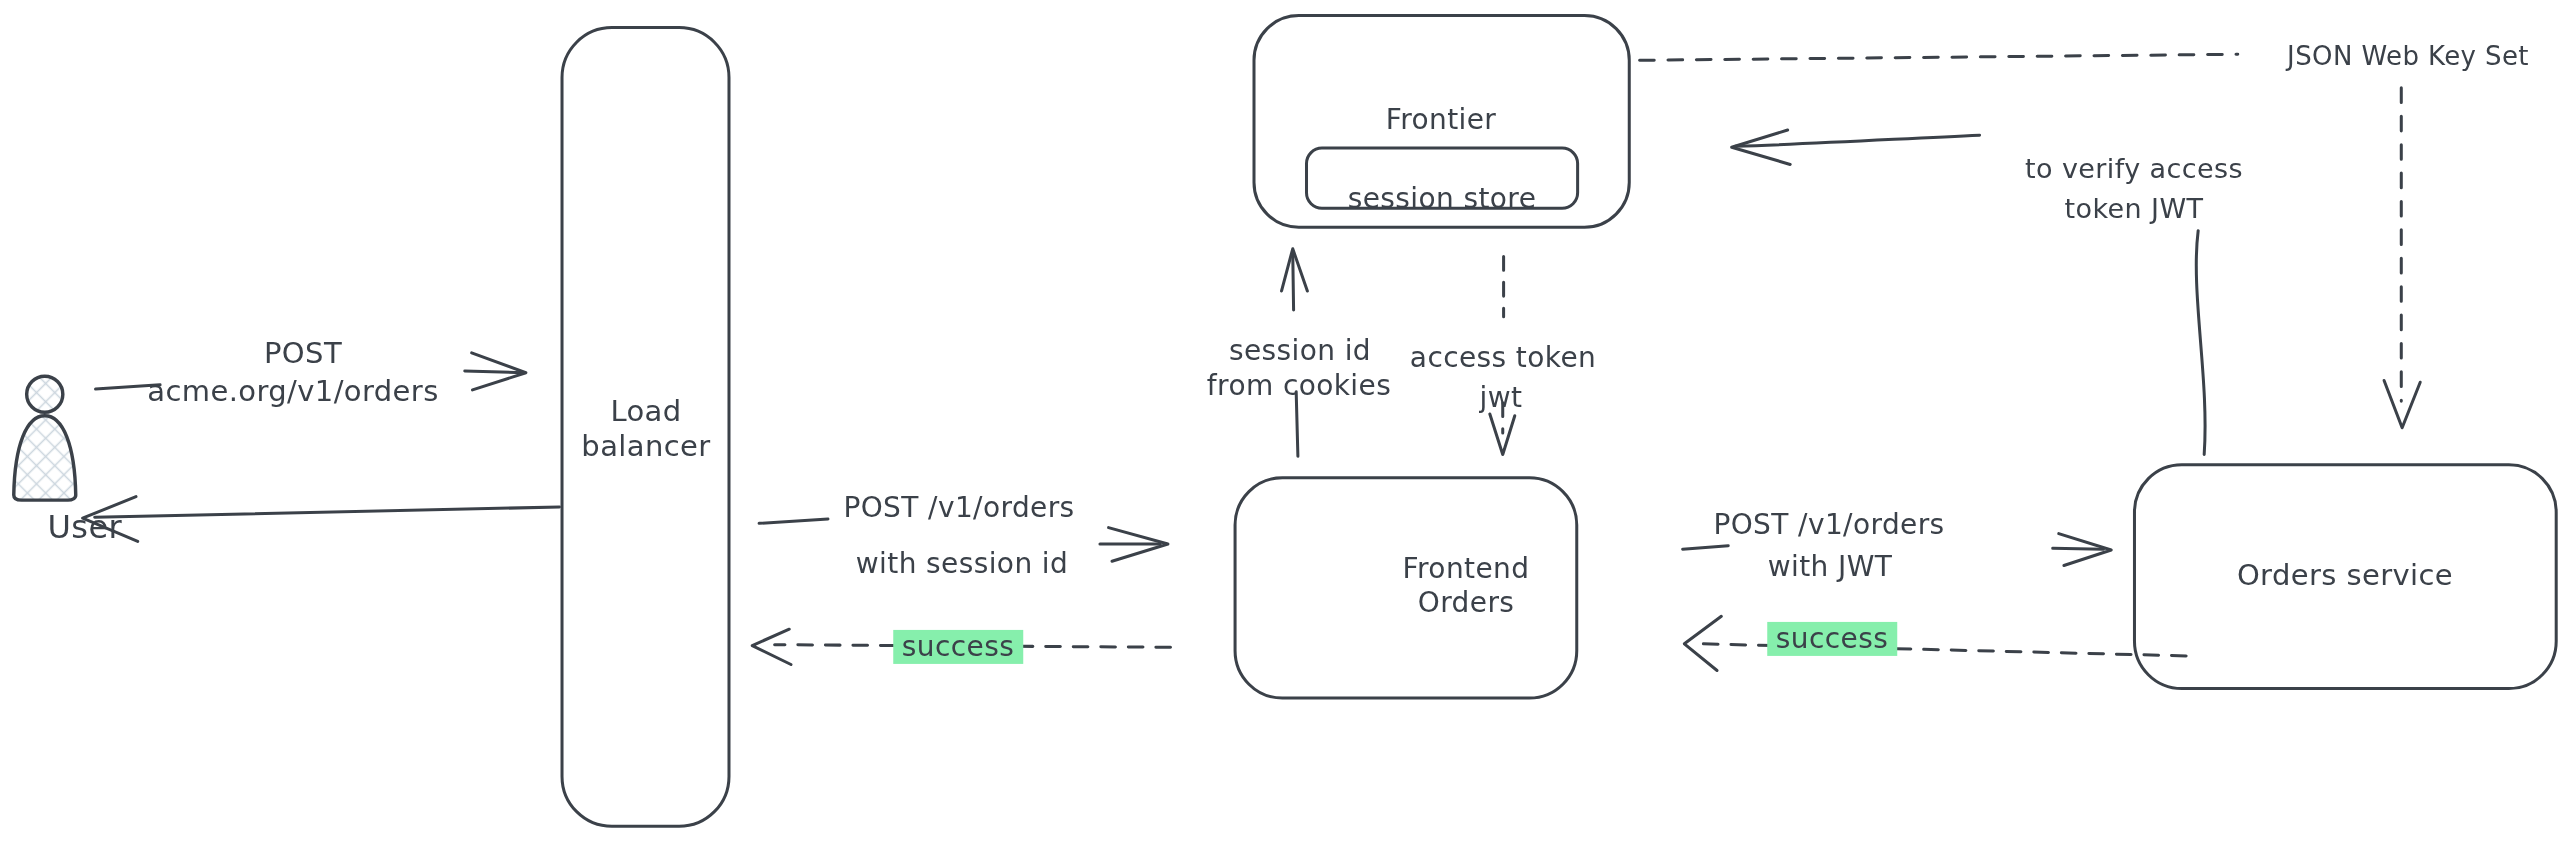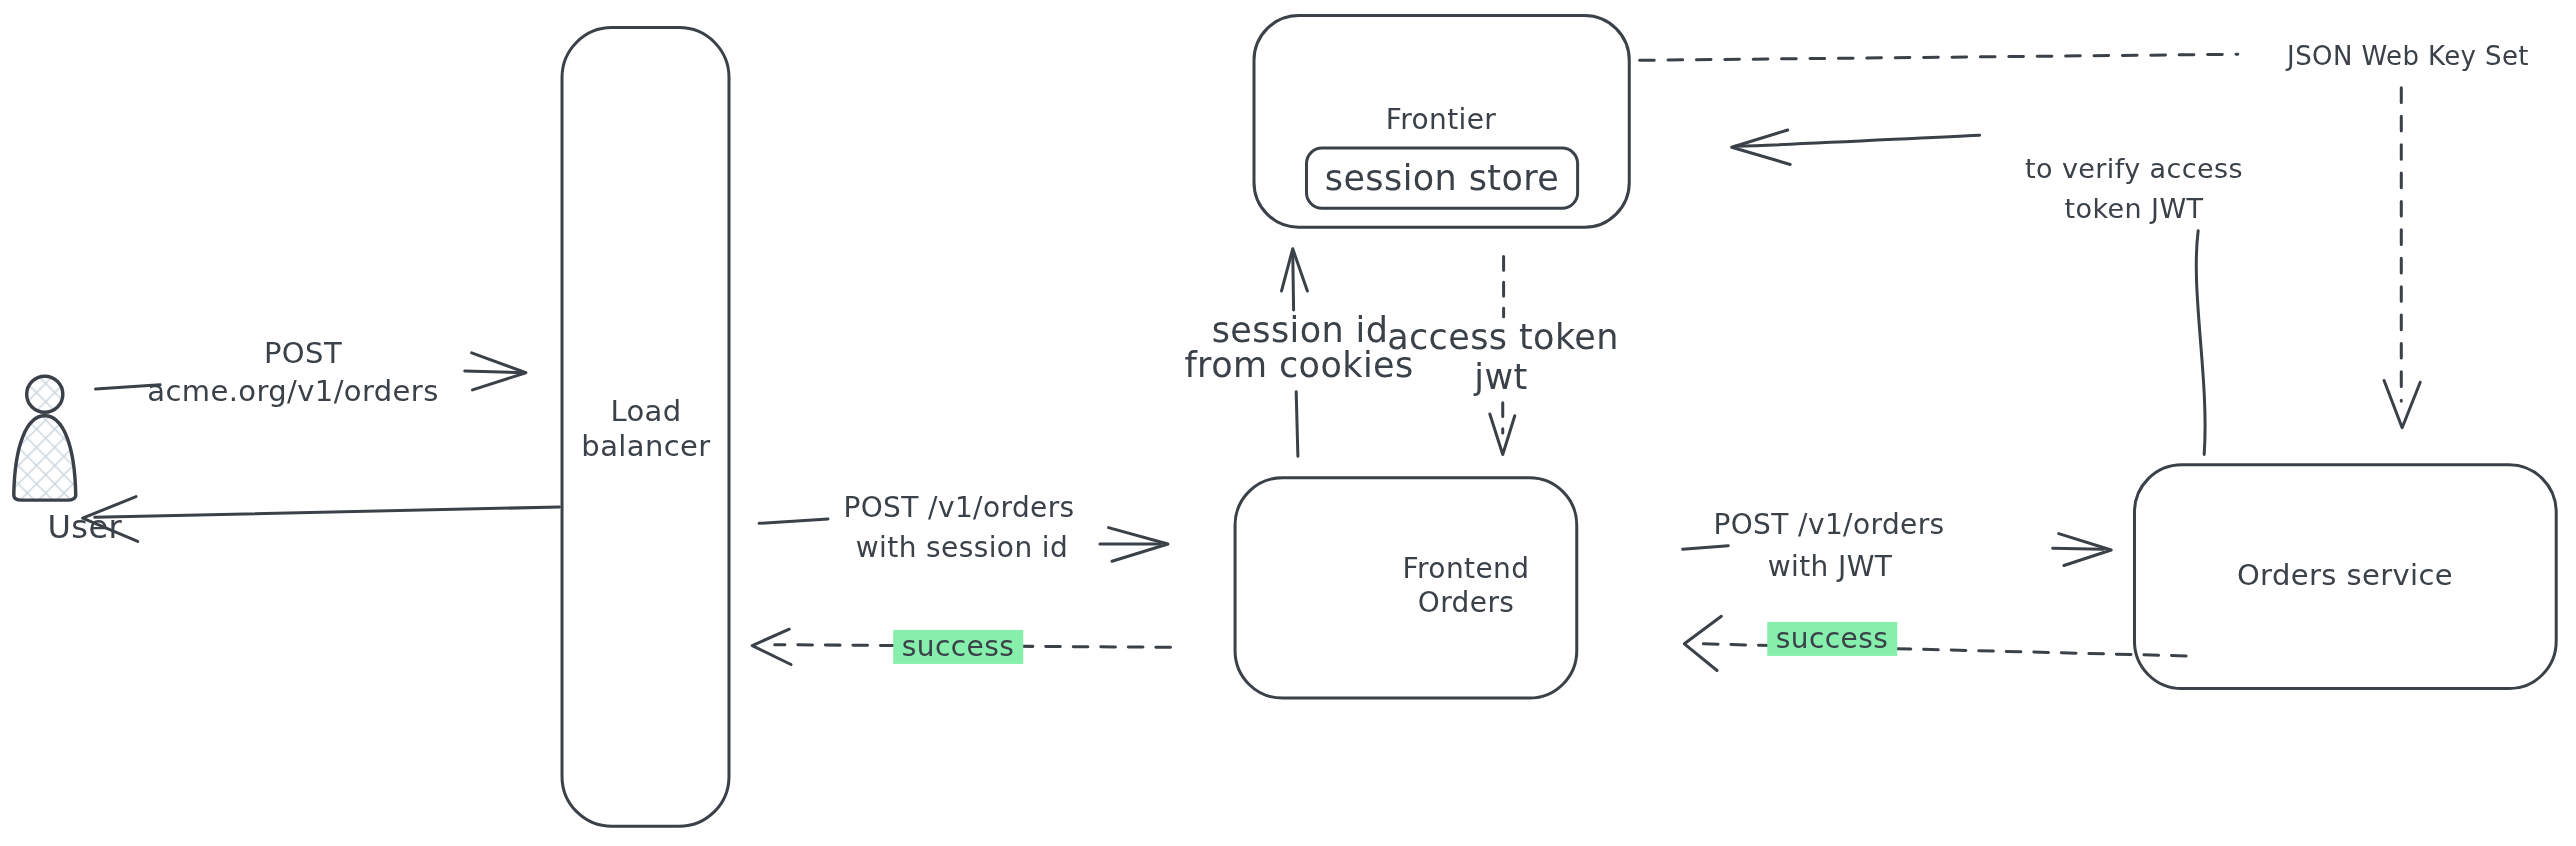--- a/index.html
+++ b/index.html
@@ -8,21 +8,21 @@
     font-family:"DejaVu Sans",sans-serif;color:#3b4149;overflow:hidden;
   }
   svg.strokes{position:absolute;left:0;top:0;}
   .lbl{
     position:absolute;white-space:nowrap;color:#3b4149;
     transform:translate(-50%,-50%);text-align:center;line-height:1.22;
     letter-spacing:0.4px;
   }
   .lbl.left{transform:translate(0,-50%);text-align:left;margin-left:32px;}
   .masked{background:#86efac;padding:0 8.6px;}
-  .f31{font-size:27px;} .f32{font-size:35px;} .f33{font-size:28px;}
+  .f31{font-size:27px;} .f32{font-size:28px;margin-top:21px;} .f33{font-size:28px;}
   .f34{font-size:29px;} .f37{font-size:32px;} .f39{font-size:26px;}
 </style>
 </head>
 <body>
 
 <div class="canvas">
 
   <svg class="strokes" width="2576" height="847" viewBox="0 0 2993 984" fill="none" stroke="#3b4149" stroke-width="3.5" stroke-linecap="round" stroke-linejoin="round">
 
     <defs>
@@ -115,21 +115,21 @@
     <div>Frontend</div>
     <div>Orders</div>
   </div>
 
   <div class="lbl f34" style="left:2345px;top:576px">Orders service</div>
 
   <div class="lbl f34" style="left:303px;top:354px">POST</div>
   <div class="lbl f34" style="left:293px;top:392px">acme.org/v1/orders</div>
 
   <div class="lbl f33" style="left:959px;top:508px">POST /v1/orders</div>
-  <div class="lbl f33" style="left:962px;top:548px">with session id</div>
+  <div class="lbl f33" style="left:962px;top:564px">with session id</div>
 
   <div class="lbl f33 masked" style="left:958px;top:647px">success</div>
 
   <div class="lbl f32" style="left:1300px;top:330px">session id</div>
   <div class="lbl f32" style="left:1299px;top:365px">from cookies</div>
 
   <div class="lbl f32" style="left:1503px;top:337px">access token</div>
   <div class="lbl f32" style="left:1501px;top:377px">jwt</div>
 
   <div class="lbl f33" style="left:1829px;top:525px">POST /v1/orders</div>

